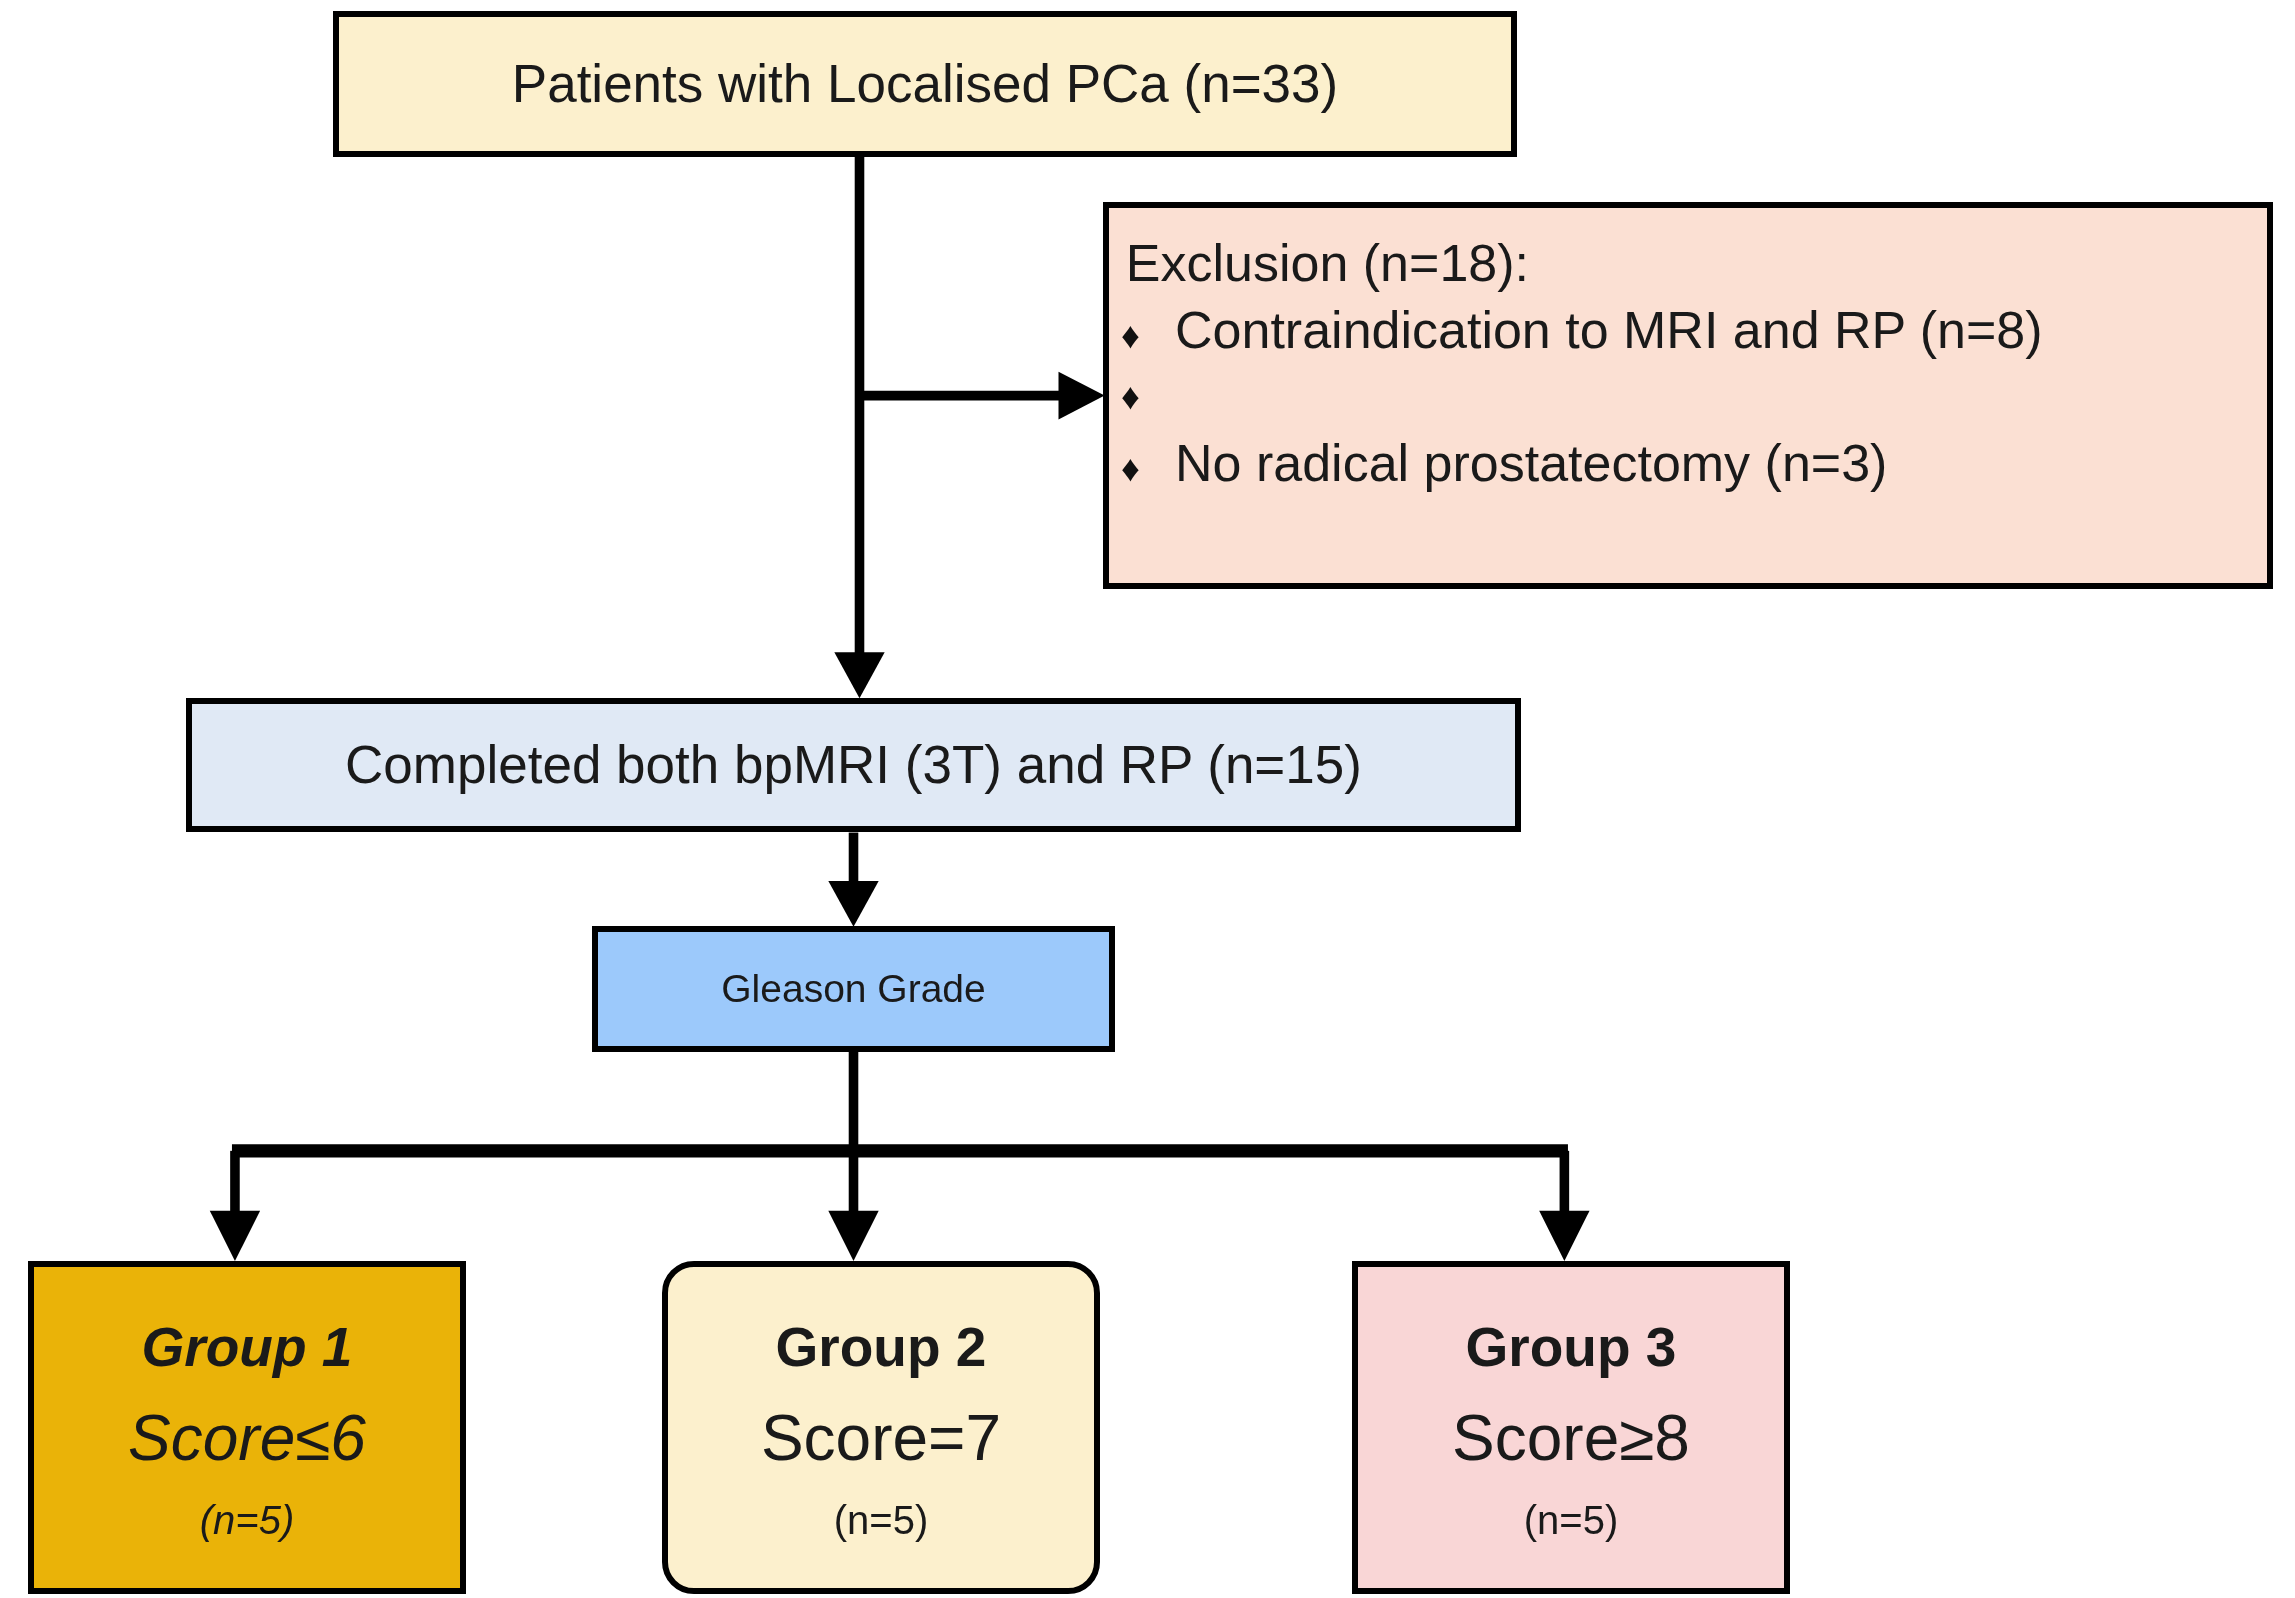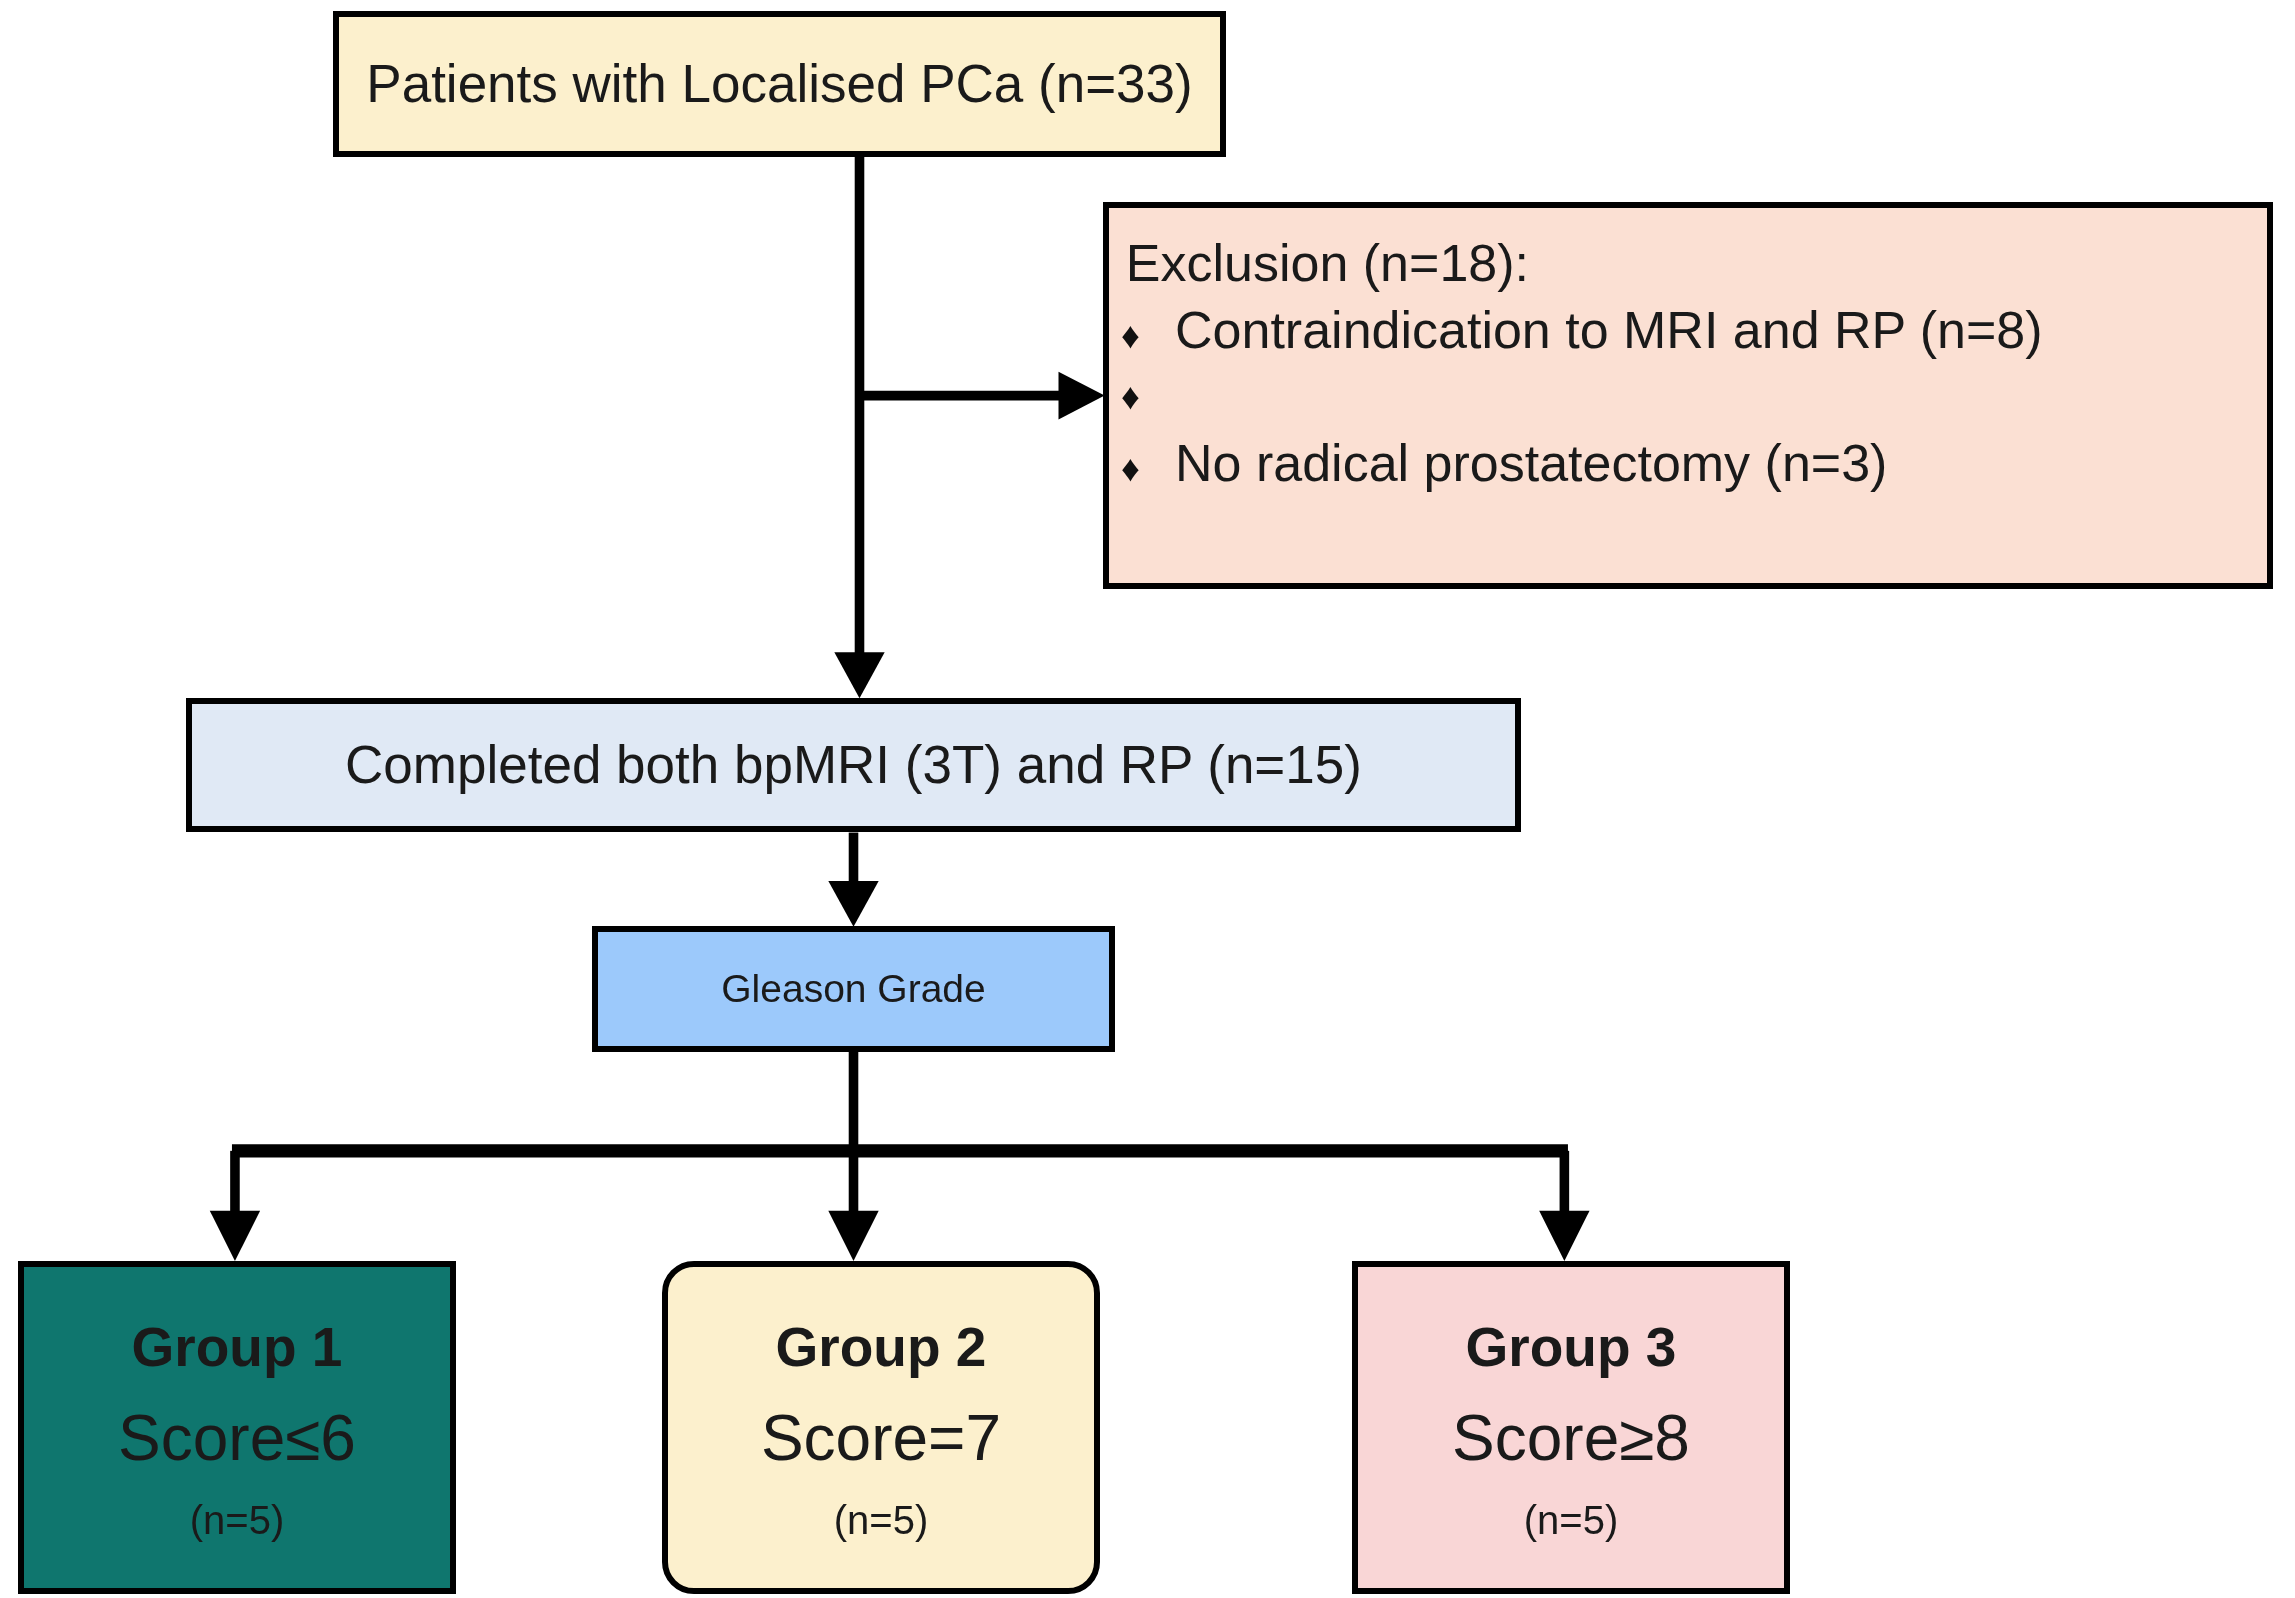--- a/index.html
+++ b/index.html
@@ -41,21 +41,21 @@
   }
   .node-text {
     font-size: 53px;
     line-height: 1.16;
     white-space: nowrap;
   }
   
   #box-localised {
     left: 333px;
     top: 10.8px;
-    width: 893px;
+    width: 1184px;
     height: 146px;
     background: #fcf0cd;
   }
   
   #box-exclusion {
     left: 1103px;
     top: 202px;
     width: 1170px;
     height: 387px;
     background: #fbe0d3;
@@ -109,21 +109,21 @@
   
   .group-box {
     top: 1261px;
     width: 438px;
     height: 333px;
     justify-content: center;
     align-items: center;
     text-align: center;
     padding-top: 4.8px;
   }
-  #box-group-1 { left: 18px;   background: #0f766e; }
+  #box-group-1 { left: 28px;   background: #eab308; font-style: italic; }
   #box-group-2 { left: 662px; background: #fcf0cd; border-radius: 32px; }
   #box-group-3 { left: 1352px; background: #f9d6d6; }
   .group-title {
     font-size: 55px;
     font-weight: bold;
     line-height: 1;
     margin-bottom: 31px;
     white-space: nowrap;
   }
   .group-score {

